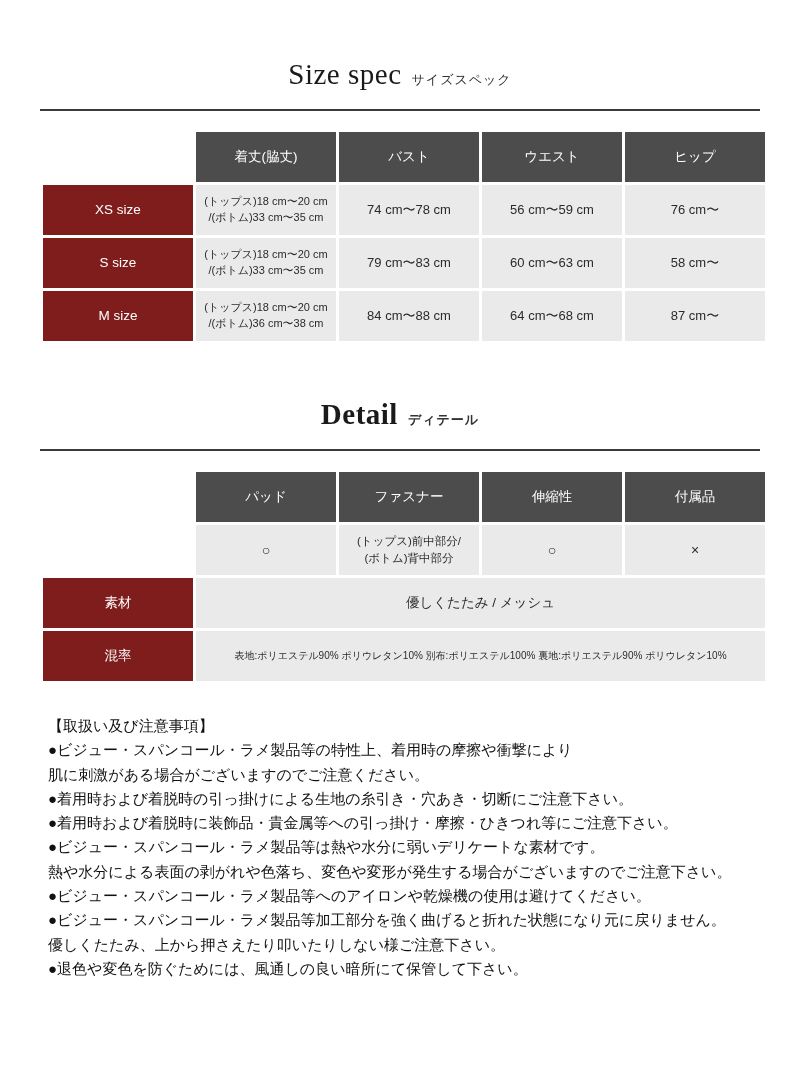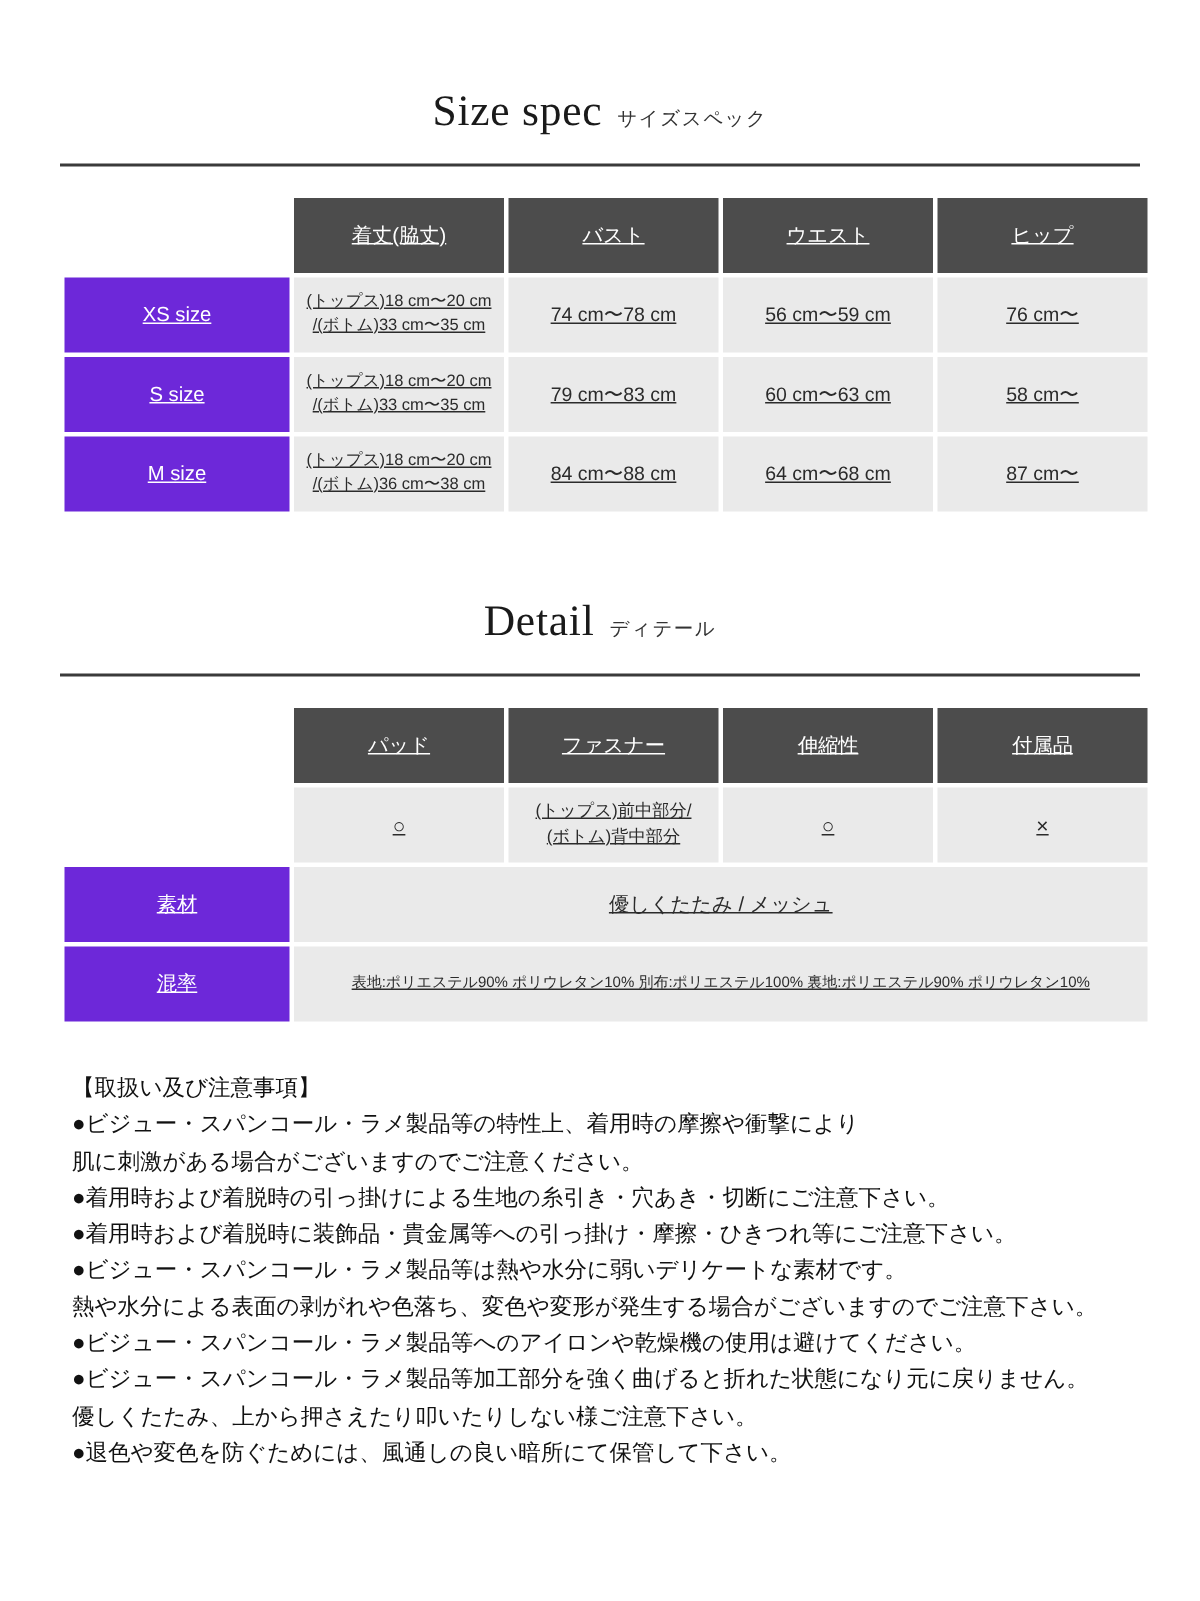--- a/index.html
+++ b/index.html
@@ -61,30 +61,29 @@
     padding: 0;
     margin: 0;
   }
   .cell {
     box-sizing: border-box;
     display: flex;
     align-items: center;
     justify-content: center;
     text-align: center;
     line-height: 1.35;
-    text-decoration: underline;
   }
   .hd {
     background: #4c4c4c;
     color: #ffffff;
     font-size: 13.5px;
     height: 50px;
   }
   .hd-row {
-    background: #6d28d9;
+    background: #7f1d1d;
     color: #ffffff;
     font-size: 13.5px;
     height: 50px;
   }
   .val {
     background: #eaeaea;
     color: #2b2b2b;
     font-size: 13px;
     height: 50px;
   }
@@ -118,21 +117,21 @@
 
   
   .notes {
     margin: 30px 0 0 8px;
     font-size: 15px;
     line-height: 1.62;
     color: #111111;
   }
   .notes p { margin: 0; }
 
-  .detail-head { padding-top: 54px; }
+  .detail-head { padding-top: 54px; font-weight: bold; }
 </style>
 </head>
 <body>
 
 <div class="page">
 
   <div class="section-head">
     <div class="title-row">
       <span class="en">Size spec</span>
       <span class="jp">サイズスペック</span>

